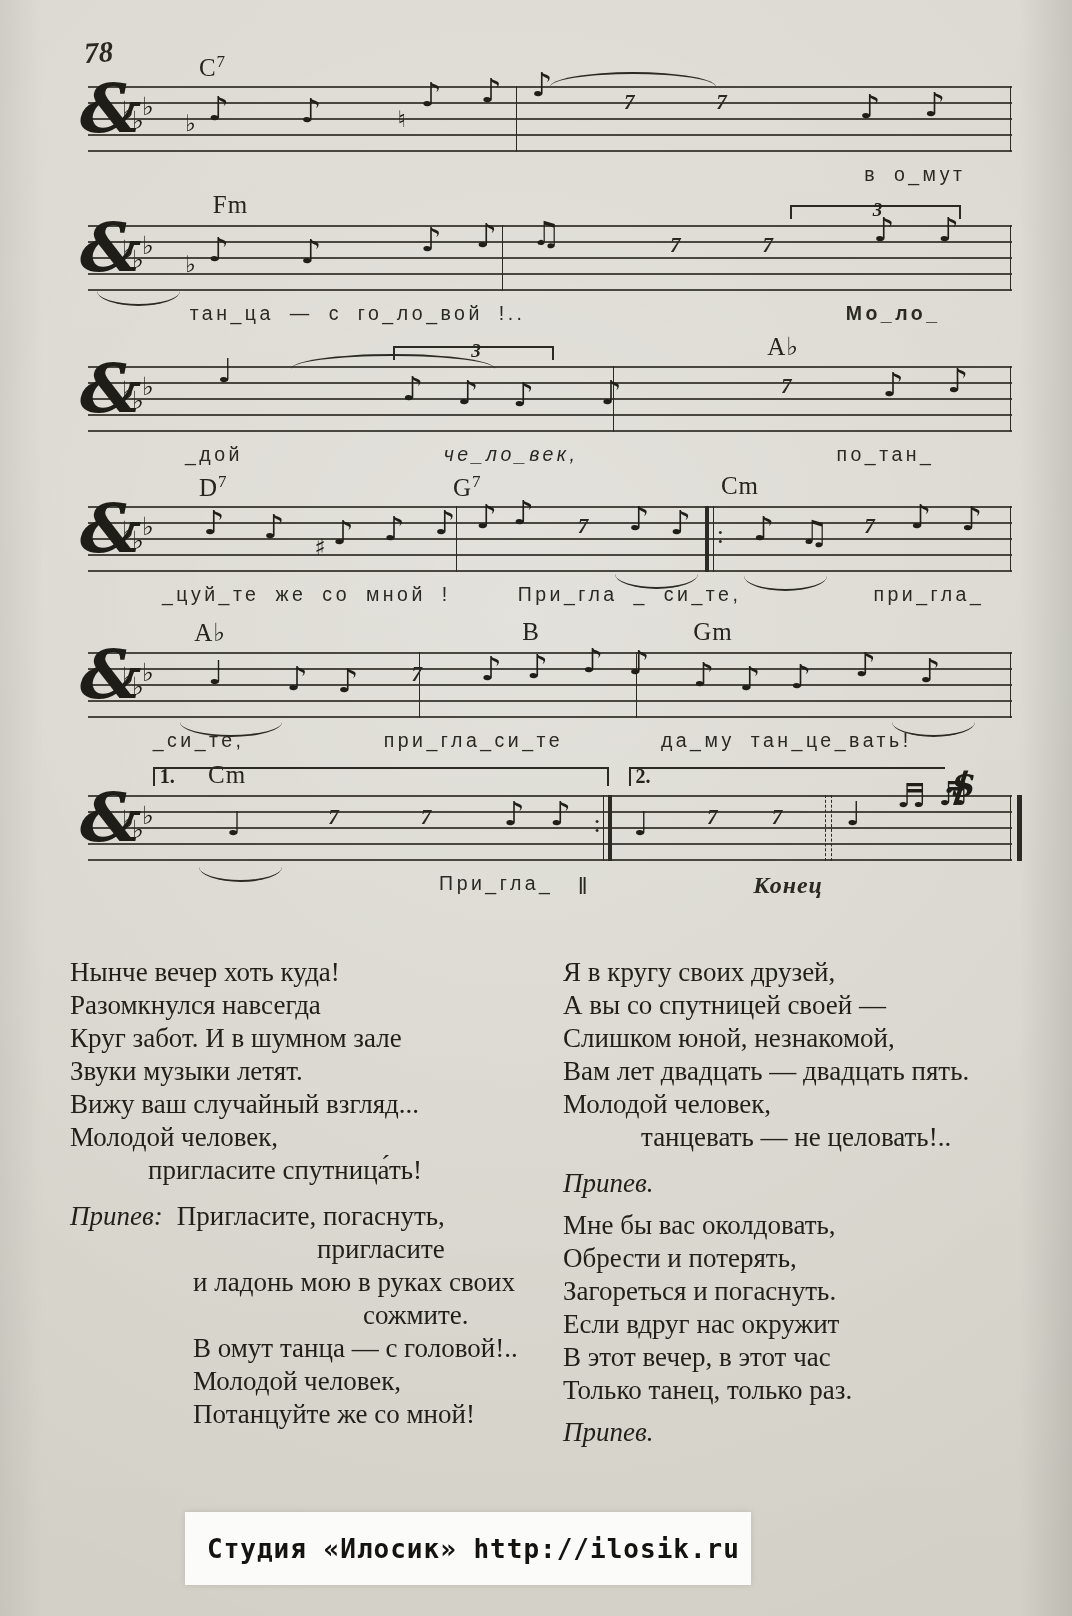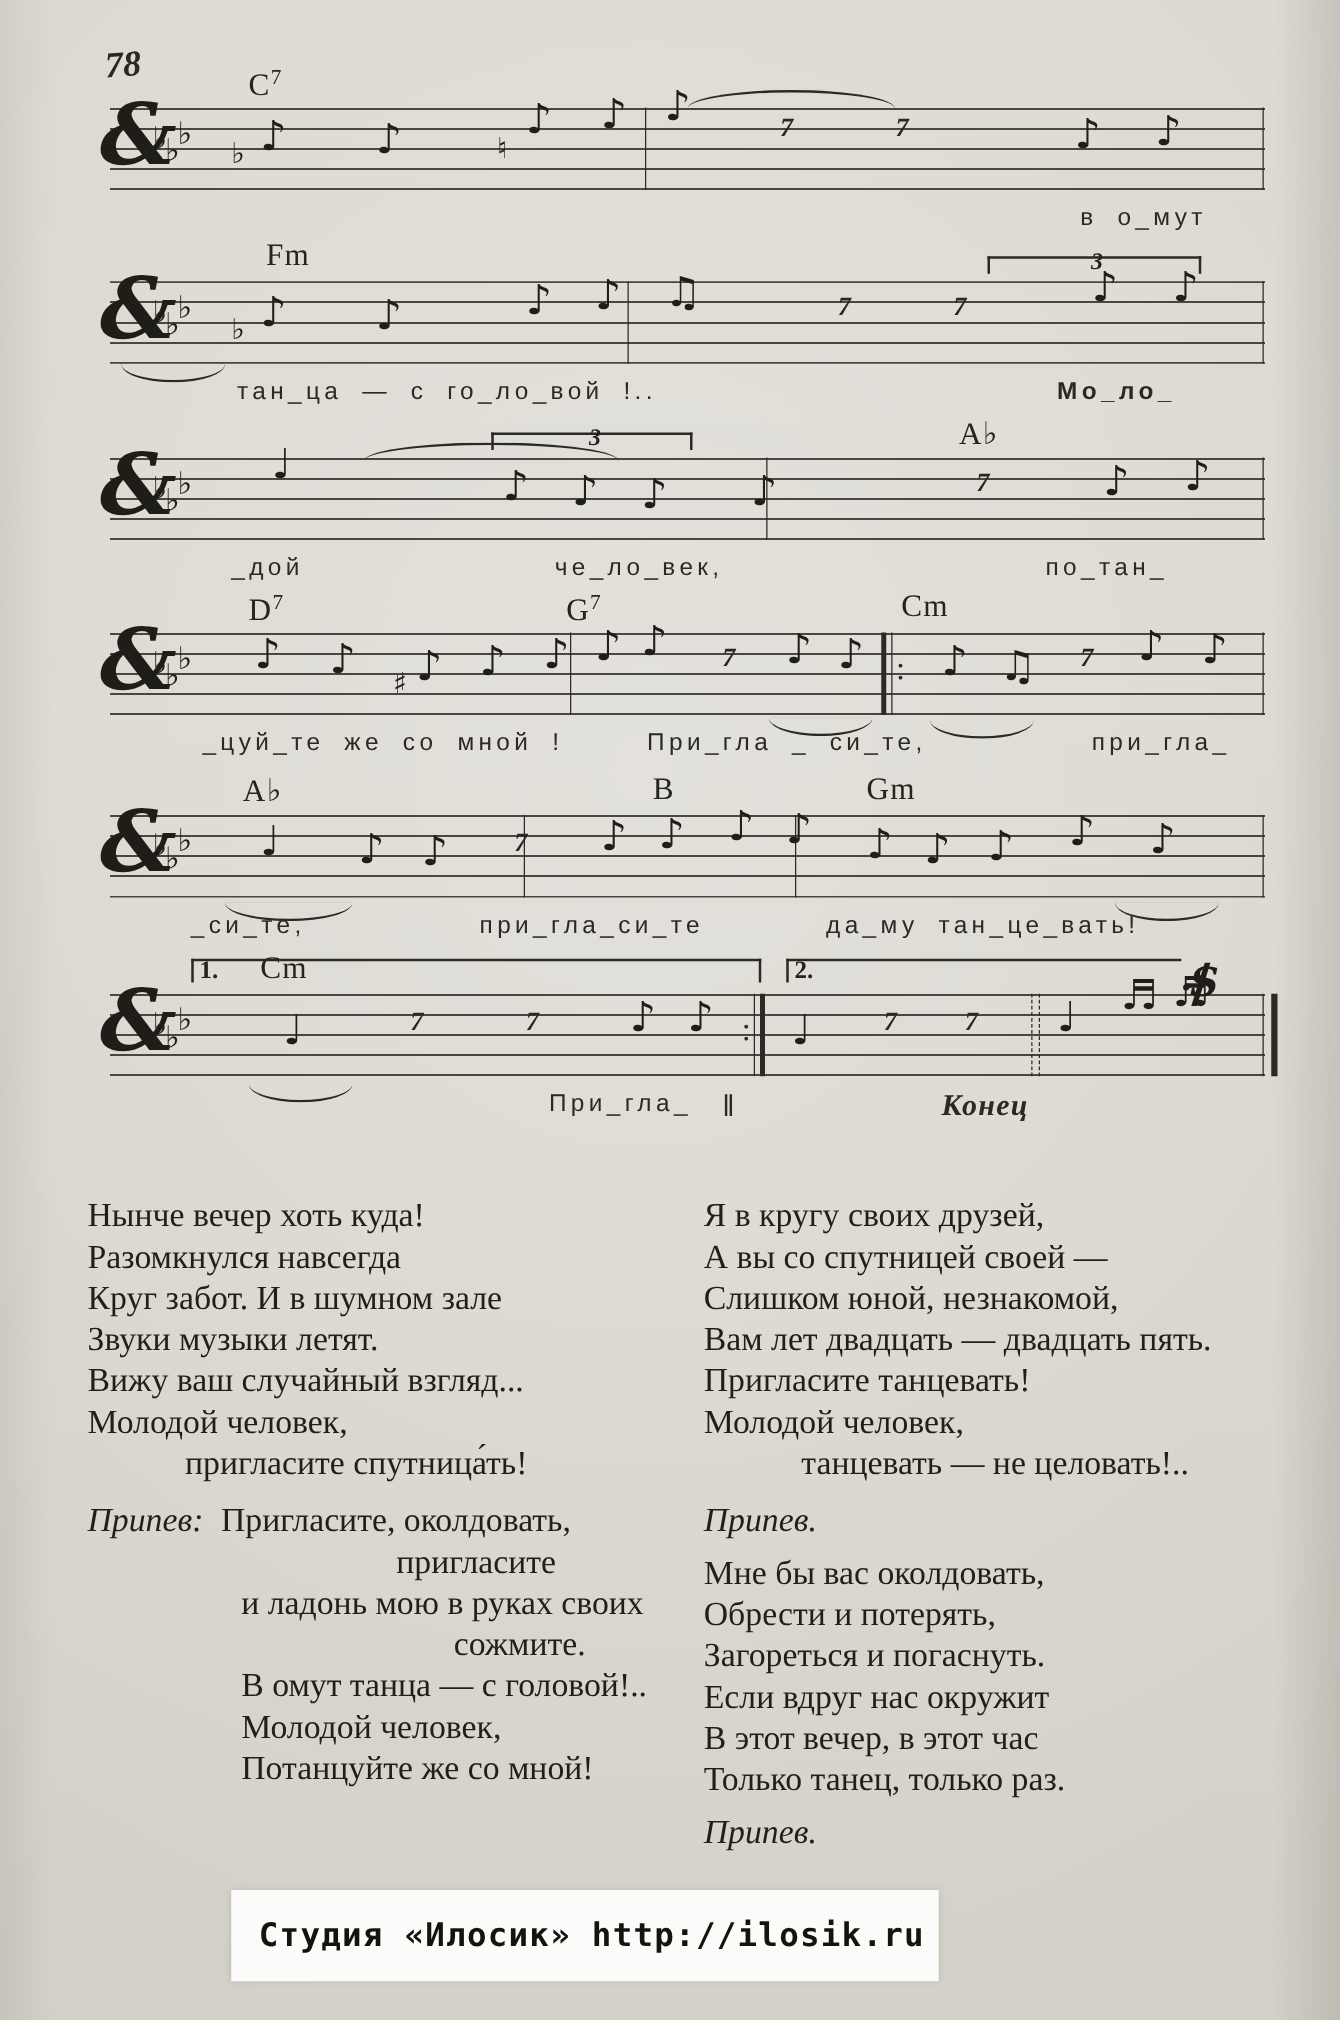--- a/index.html
+++ b/index.html
@@ -148,21 +148,21 @@
         <span class="note" style="left: 14%; top: 22px;">♩</span>
         <span class="note" style="left: 34%; top: 40px;">♪</span>
         <span class="note" style="left: 40%; top: 44px;">♪</span>
         <span class="note" style="left: 46%; top: 46px;">♪</span>
         <span class="note" style="left: 55.5%; top: 44px;">♪</span>
         <span class="rest" style="left: 75%; top: 44px;">7</span>
         <span class="note" style="left: 86%; top: 36px;">♪</span>
         <span class="note" style="left: 93%; top: 32px;">♪</span>
         <div class="lyrrow">
           <span class="lyr" style="left: 10.5%;">_дой</span>
-          <span class="lyr" style="left: 38.5%;">че_ло_век,</span>
+          <span class="lyr" style="left: 38.5%; font-style: italic;">че_ло_век,</span>
           <span class="lyr" style="left: 81%;">по_тан_</span>
         </div>
       </div>
       <div class="system" style="top: 472px;">
         <div class="stafflines"></div>
         <span class="clef">&amp;</span>
         <span class="ksflat" style="left: 34px; top: 44px;">♭</span>
         <span class="ksflat" style="left: 44px; top: 54px;">♭</span>
         <span class="ksflat" style="left: 54px; top: 40px;">♭</span>
         <span class="chord" style="left: 12%;">D<sup>7</sup></span>
@@ -266,34 +266,33 @@
     </div>
   <div class="verses">
     <div id="verse-left" class="vcol">
         <div class="vline"><span class="vtext">Нынче вечер хоть куда!</span></div>
         <div class="vline"><span class="vtext">Разомкнулся навсегда</span></div>
         <div class="vline"><span class="vtext">Круг забот. И в шумном зале</span></div>
         <div class="vline"><span class="vtext">Звуки музыки летят.</span></div>
         <div class="vline"><span class="vtext">Вижу ваш случайный взгляд...</span></div>
         <div class="vline"><span class="vtext">Молодой человек,</span></div>
         <div class="vline i1"><span class="vtext">пригласите спутница́ть!</span></div>
-        <div class="vline gap"><span class="vlabel">Припев:</span><span class="vtext">Пригласите, околдовать,</span></div>
+        <div class="vline gap"><span class="vlabel">Припев:</span><span class="vtext">Пригласите, погаснуть,</span></div>
         <div class="vline i3"><span class="vtext">пригласите</span></div>
         <div class="vline i2"><span class="vtext">и ладонь мою в руках своих</span></div>
         <div class="vline i4"><span class="vtext">сожмите.</span></div>
         <div class="vline i2"><span class="vtext">В омут танца — с головой!..</span></div>
         <div class="vline i2"><span class="vtext">Молодой человек,</span></div>
         <div class="vline i2"><span class="vtext">Потанцуйте же со мной!</span></div>
       </div>
     <div id="verse-right" class="vcol">
         <div class="vline"><span class="vtext">Я в кругу своих друзей,</span></div>
         <div class="vline"><span class="vtext">А вы со спутницей своей —</span></div>
         <div class="vline"><span class="vtext">Слишком юной, незнакомой,</span></div>
         <div class="vline"><span class="vtext">Вам лет двадцать — двадцать пять.</span></div>
-        <div class="vline"><span class="vtext">Пригласите танцевать!</span></div>
         <div class="vline"><span class="vtext">Молодой человек,</span></div>
         <div class="vline i1"><span class="vtext">танцевать — не целовать!..</span></div>
         <div class="vline label gap"><span class="vtext">Припев.</span></div>
         <div class="vline gap-sm"><span class="vtext">Мне бы вас околдовать,</span></div>
         <div class="vline"><span class="vtext">Обрести и потерять,</span></div>
         <div class="vline"><span class="vtext">Загореться и погаснуть.</span></div>
         <div class="vline"><span class="vtext">Если вдруг нас окружит</span></div>
         <div class="vline"><span class="vtext">В этот вечер, в этот час</span></div>
         <div class="vline"><span class="vtext">Только танец, только раз.</span></div>
         <div class="vline label gap-sm"><span class="vtext">Припев.</span></div>

